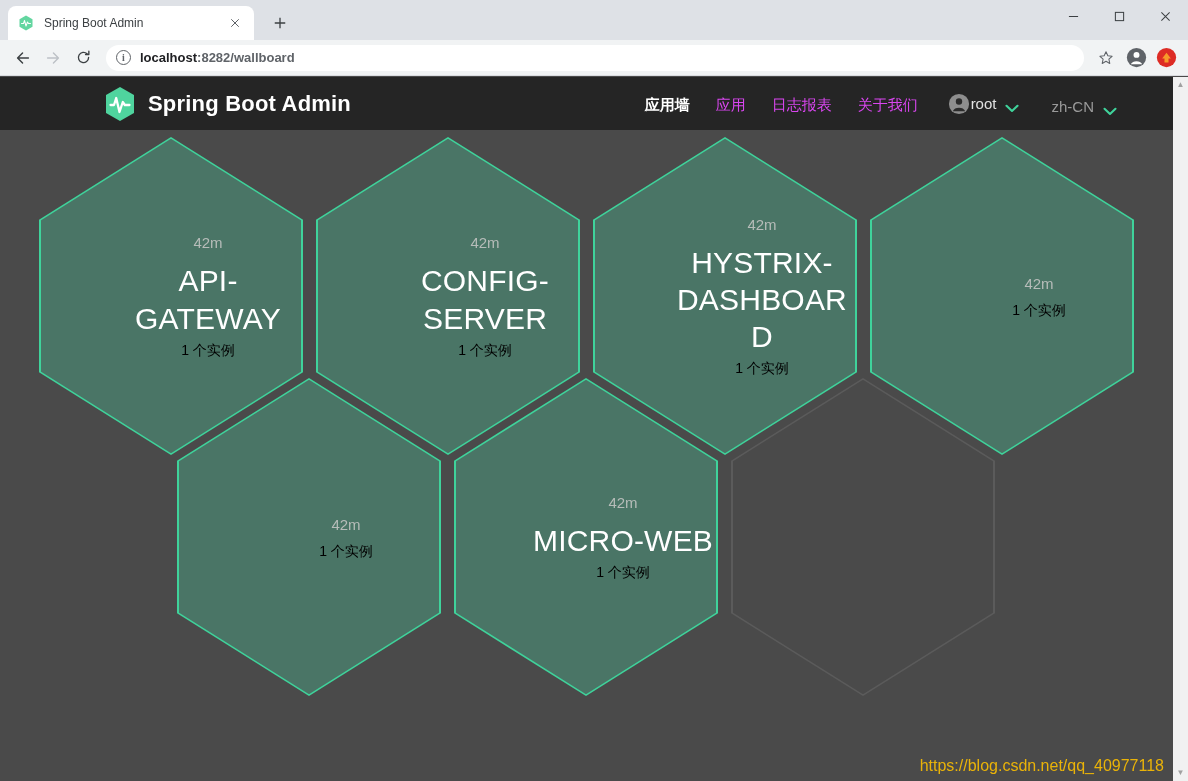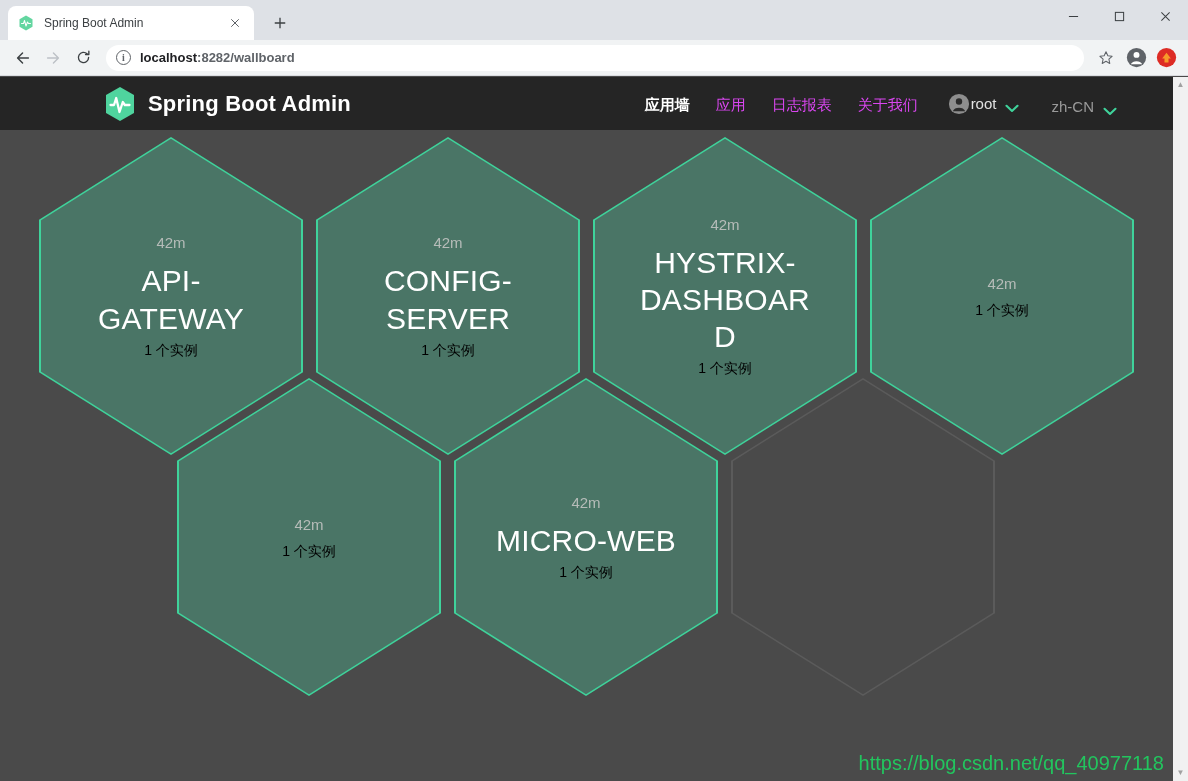--- a/index.html
+++ b/index.html
@@ -113,21 +113,21 @@
   .menu-item.lang { display: flex; align-items: center; margin-left: 32px; color: #9a9a9a; }
   .avatar-icon { width: 22px; height: 22px; flex: 0 0 22px; margin-right: 1px; }
   .caret { margin-left: 9px; width: 14px; height: 9px; flex: 0 0 14px; }
 
   
   .wallboard { position: relative; width: 1173px; height: 651px; }
   .hex {
     position: absolute; width: 264px; height: 318px;
     clip-path: polygon(50% 0%, 100% 26%, 100% 74%, 50% 100%, 0% 74%, 0% 26%);
     display: flex; flex-direction: column;
-    align-items: center; justify-content: center;
+    align-items: flex-end; justify-content: center;
   }
   .hex-inner {
     position: absolute; inset: 1.7px;
     clip-path: polygon(50% 0%, 100% 26%, 100% 74%, 50% 100%, 0% 74%, 0% 26%);
   }
   .hex-body {
     position: relative; z-index: 2; width: 190px; text-align: center;
   }
   .hex-uptime {
     font-size: 15px; color: #b6bcb9; margin-bottom: 12px; line-height: 1;
@@ -137,21 +137,21 @@
     font-weight: 400; letter-spacing: .2px; word-break: break-word;
   }
   .hex-instances {
     font-size: 14px; color: #000000; margin-top: 6px; line-height: 1;
   }
   .hex.empty { background: #5b5b5b; }
   .hex.empty .hex-inner { background: #4a4a4a; }
 
   .watermark {
     position: absolute; right: 24px; bottom: 6px;
-    font-size: 20px; color: #22c55e;
+    font-size: 16px; color: #eab308;
     font-family: "Liberation Sans", sans-serif; z-index: 30;
   }
 </style>
 </head>
 <body>
 
 <div class="browser">
 
   <div class="tabstrip">
     <div class="tab">

